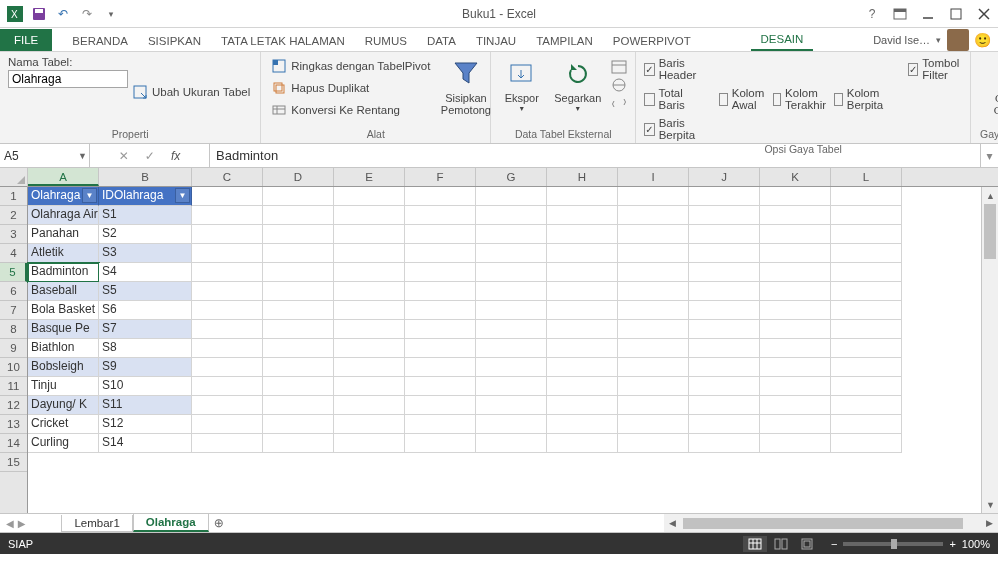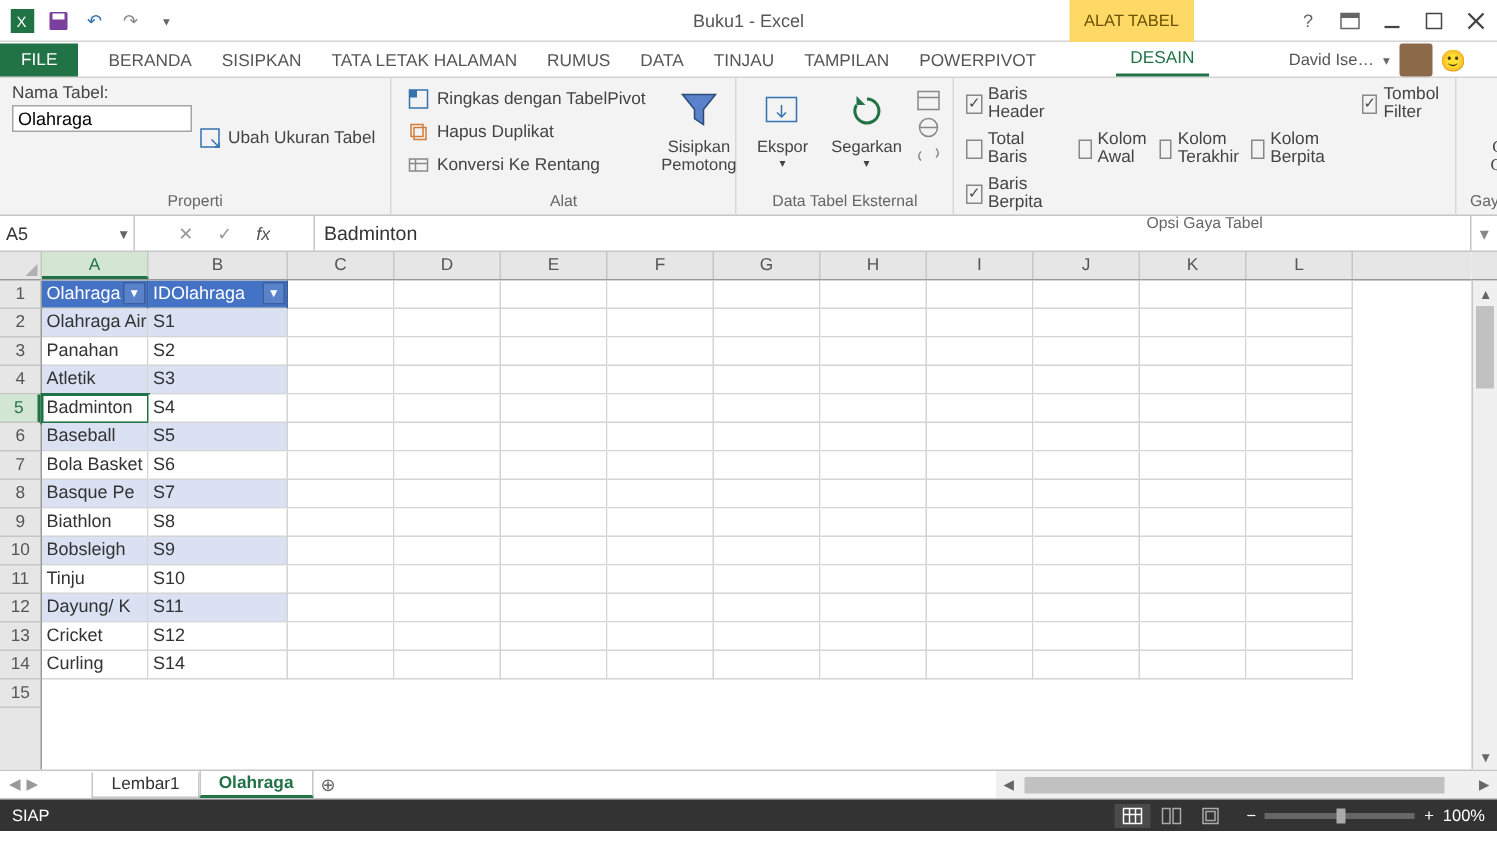--- a/index.html
+++ b/index.html
@@ -13,21 +13,21 @@
 .titlebar .contextual { position: absolute; right: 202px; top: 0; background: #ffd966; color: #6a5200; font-size: 11px; padding: 4px 10px; height: 28px; display: flex; align-items: center; }
 .titlebar .controls { position: absolute; right: 0; display: flex; align-items: center; height: 100%; gap: 0; }
 .titlebar .controls .ctrl { width: 28px; height: 28px; display: flex; align-items: center; justify-content: center; color: #666; }
 
 
 .tabs { height: 24px; background: #fff; display: flex; align-items: flex-end; border-bottom: 1px solid #d4d4d4; }
 .tab { padding: 4px 10px; font-size: 11.5px; color: #555; cursor: pointer; margin-top: 29px; }
 .tab.file { background: #217346; color: #fff; padding: 5px 14px; font-weight: 400; margin-right:10px; }
 .tab.active { color: #217346; border-bottom: 2px solid #217346; background: #fff; }
 .tab.contextual-tab { color: #217346; margin-left:auto; border-bottom: 2px solid #217346; }
-.tabs .userarea { margin-left: auto; display: flex; align-items: center; gap: 6px; padding-right: 20px; padding-left:10px;}
+.tabs .userarea { margin-left: auto; display: flex; align-items: center; gap: 6px; padding-right: 6px; padding-left:10px;}
 .tabs .userarea .uname { font-size: 11px; color: #555; }
 .tabs .userarea .avatar { width: 22px; height: 22px; background: #8b6a4a; border-radius: 2px; }
 .tabs .userarea .emoji { font-size: 14px; }
 
 
 .ribbon { height: 92px; background: #f3f3f3; border-bottom: 1px solid #c6c6c6; display: flex; }
 .group { border-right: 1px solid #d8d8d8; padding: 4px 8px 2px 8px; display: flex; flex-direction: column; position:relative; }
 .group .body { flex: 1; display: flex; gap: 6px; }
 .group .label { text-align: center; font-size: 10.5px; color: #666; padding: 1px 0; }
 .small-btn { display: flex; align-items: center; gap: 4px; font-size: 11.5px; color: #444; padding: 2px 2px; white-space:nowrap; }
@@ -111,21 +111,20 @@
       <svg width="14" height="14">
           <rect x="1" y="1" width="12" height="12" fill="#7b3f9e" rx="1"></rect>
           <rect x="3" y="2" width="8" height="4" fill="#fff"></rect>
         </svg>
     </span>
     <span class="icon-item" style="color:#3572b0;">↶</span>
     <span class="icon-item" style="color:#888;">↷</span>
     <span class="icon-item" style="font-size:9px;color:#666;">▾</span>
   </div>
   <div class="title-center">Buku1 - Excel</div>
-  <div class="contextual">ALAT TABEL</div>
   <div class="controls">
     <span class="ctrl">?</span>
     <span class="ctrl">
       <svg width="14" height="12">
           <rect x="1" y="1" width="12" height="10" fill="none" stroke="#666"></rect>
           <rect x="1" y="1" width="12" height="3" fill="#666"></rect>
         </svg>
     </span>
     <span class="ctrl">
       <svg width="12" height="12">

